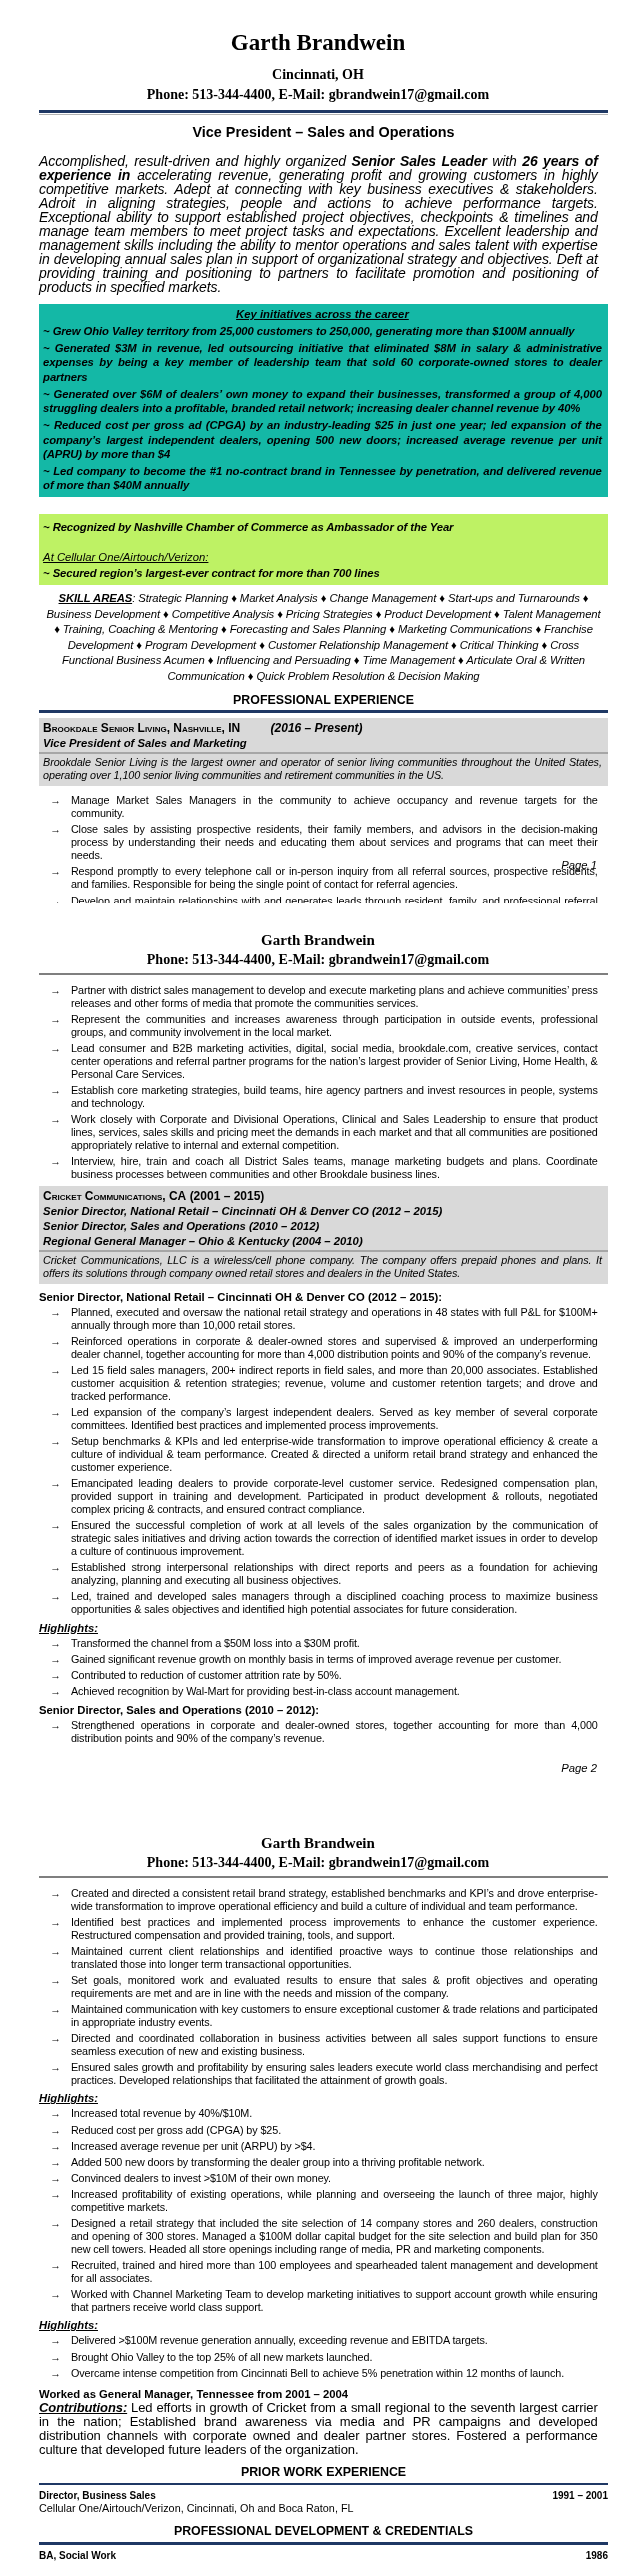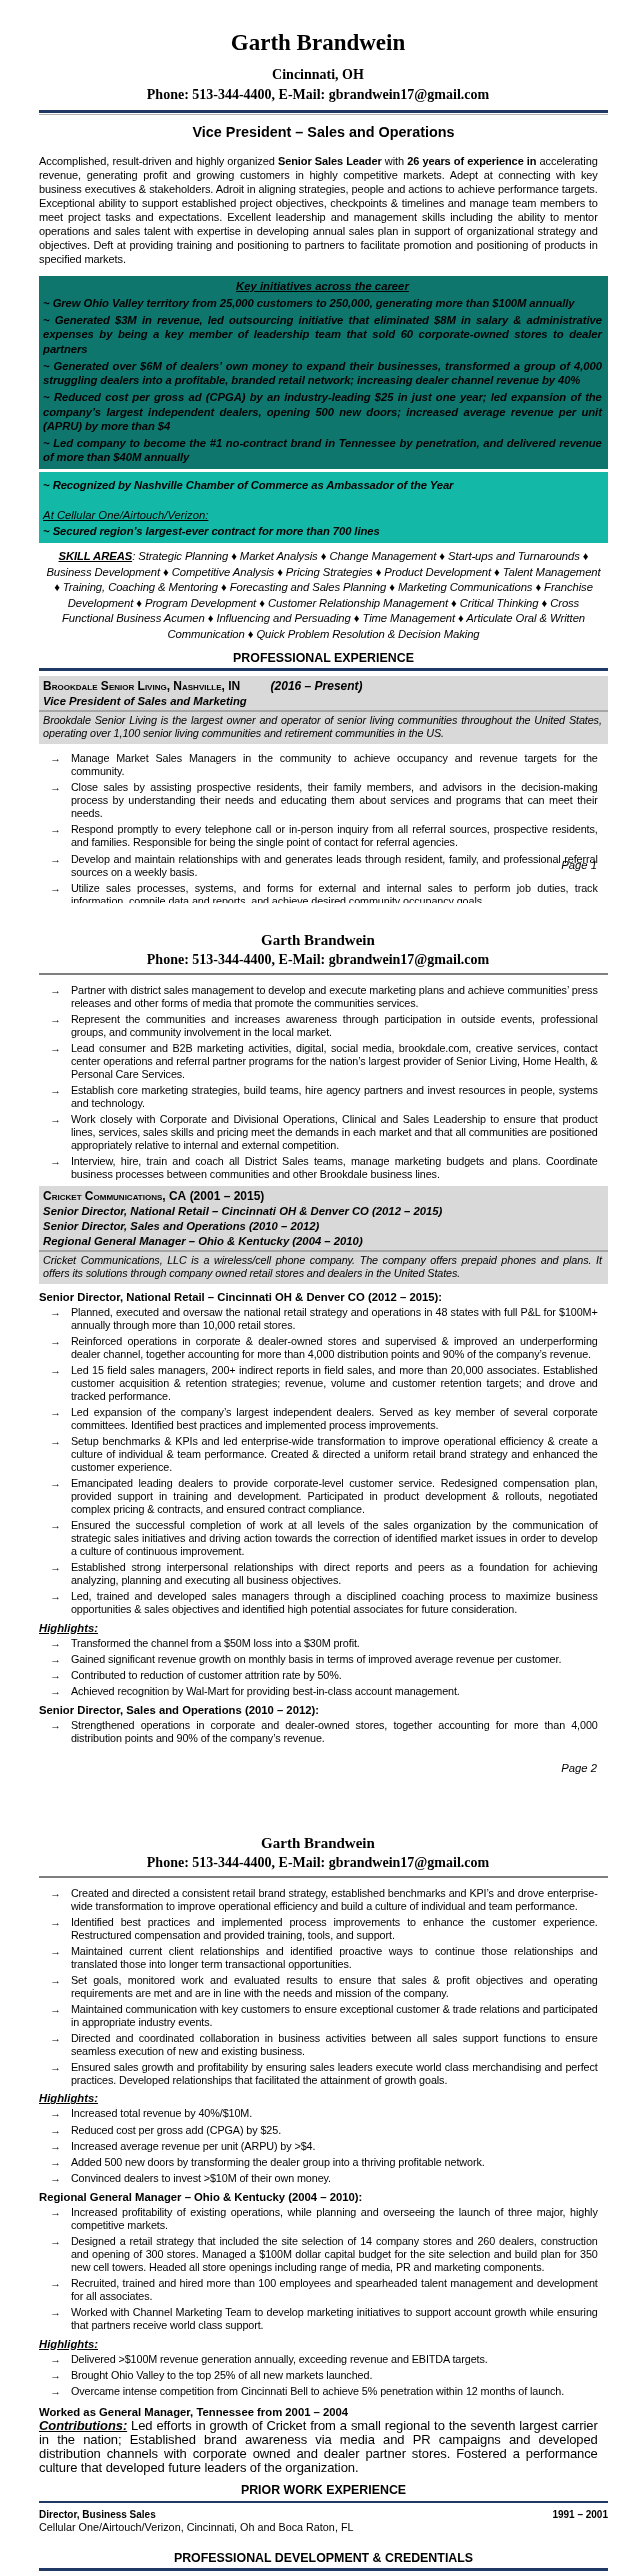--- a/index.html
+++ b/index.html
@@ -8,35 +8,35 @@
   .page{position:relative;width:636px;height:903px;overflow:hidden;background:#fff;}
   .content{margin:0 28px 0 39px;}
   .serif{font-family:"Liberation Serif","DejaVu Serif",serif;}
   
   .p1name{font-size:23px;line-height:26px;font-weight:bold;text-align:center;padding-top:30px;}
   .p1loc{font-size:14px;font-weight:bold;text-align:center;margin-top:11px;}
   .p1contact{font-size:14px;font-weight:bold;text-align:center;margin-top:4.1px;}
   .navythick{height:3.1px;background:#1F3864;margin-top:7.2px;}
   .navythin{height:0.5px;background:#b3b3b3;margin-top:1px;}
   .vtitle{font-size:14.4px;font-weight:bold;text-align:center;margin-top:9.3px;}
-  .summary{margin-top:13.4px;font-size:11px;line-height:14px;text-align:justify;padding-right:10.3px;letter-spacing:-0.1px;}
+  .summary{margin-top:13.4px;font-size:14px;line-height:14px;text-align:justify;padding-right:10.3px;letter-spacing:-0.1px;font-style:italic;}
   .b{font-weight:bold;}
   
-  .graybox{background:#0f766e;margin-top:10.3px;padding:3.1px 6.2px 4.6px 4.1px;}
-  .graybox2{background:#14b8a6;margin-top:3px;padding:3.1px 6.2px 5.2px 4.1px;}
+  .graybox{background:#14b8a6;margin-top:10.3px;padding:3.1px 6.2px 4.6px 4.1px;}
+  .graybox2{background:#bef264;margin-top:17px;padding:3.1px 6.2px 5.2px 4.1px;}
   .kt{font-size:11.3px;font-weight:bold;font-style:italic;text-decoration:underline;text-align:center;margin:1px 0 4.1px;}
   .iul{font-size:11.3px;font-style:italic;text-decoration:underline;margin:3.1px 0 2.1px;}
   .ki{font-size:11.3px;font-weight:bold;font-style:italic;text-align:justify;margin-top:2.6px;line-height:14.4px;letter-spacing:-0.1px;}
   .spacer{height:13.4px;}
   .skills{margin-top:6.2px;font-size:11.3px;line-height:15.5px;font-style:italic;text-align:center;padding:0 6.2px;letter-spacing:-0.1px;}
   .sklabel{font-weight:bold;text-decoration:underline;}
   
   .sechead{font-size:12.4px;font-weight:bold;text-align:center;margin-top:8.2px;}
   .secline{height:2.6px;background:#1F3864;margin-top:3.6px;}
-  .mt-prior{margin-top:8.2px;}.mt-dev{margin-top:18px;}
+  .mt-prior{margin-top:8.2px;}.mt-dev{margin-top:10px;}
   
   .xpbox{background:#D9D9D9;margin-top:5.2px;}
   .xppad{padding:2.6px 6.2px 1.5px 4.1px;}
   .xpabout{padding:1.5px 6.2px 3.6px 4.1px;}
   .cmp{font-size:12px;font-weight:bold;line-height:15px;}
   .sc{font-variant:small-caps;}
   .per-i{font-style:italic;padding-left:27px;}
   .role{font-size:11.3px;font-weight:bold;font-style:italic;line-height:15px;}
   .xdiv{height:2.1px;background:#A6A6A6;}
   .about{font-size:10.8px;font-style:italic;line-height:13.4px;text-align:justify;letter-spacing:-0.1px;}
@@ -351,21 +351,20 @@
             <span class="arr">→</span>
             <span class="btxt">Added 500 new doors by transforming the dealer group into a thriving profitable network.</span>
           </div>
 
           <div class="bullet">
             <span class="arr">→</span>
             <span class="btxt">Convinced dealers to invest &gt;$10M of their own money.</span>
           </div>
         </div>
 
-      <div class="jobhead">Regional General Manager – Ohio &amp; Kentucky (2004 – 2010):</div>
       <div>
 
           <div class="bullet">
             <span class="arr">→</span>
             <span class="btxt">Increased profitability of existing operations, while planning and overseeing the launch of three major, highly competitive markets.</span>
           </div>
 
           <div class="bullet">
             <span class="arr">→</span>
             <span class="btxt">Designed a retail strategy that included the site selection of 14 company stores and 260 dealers, construction and opening of 300 stores. Managed a $100M dollar capital budget for the site selection and build plan for 350 new cell towers. Headed all store openings including range of media, PR and marketing components.</span>

